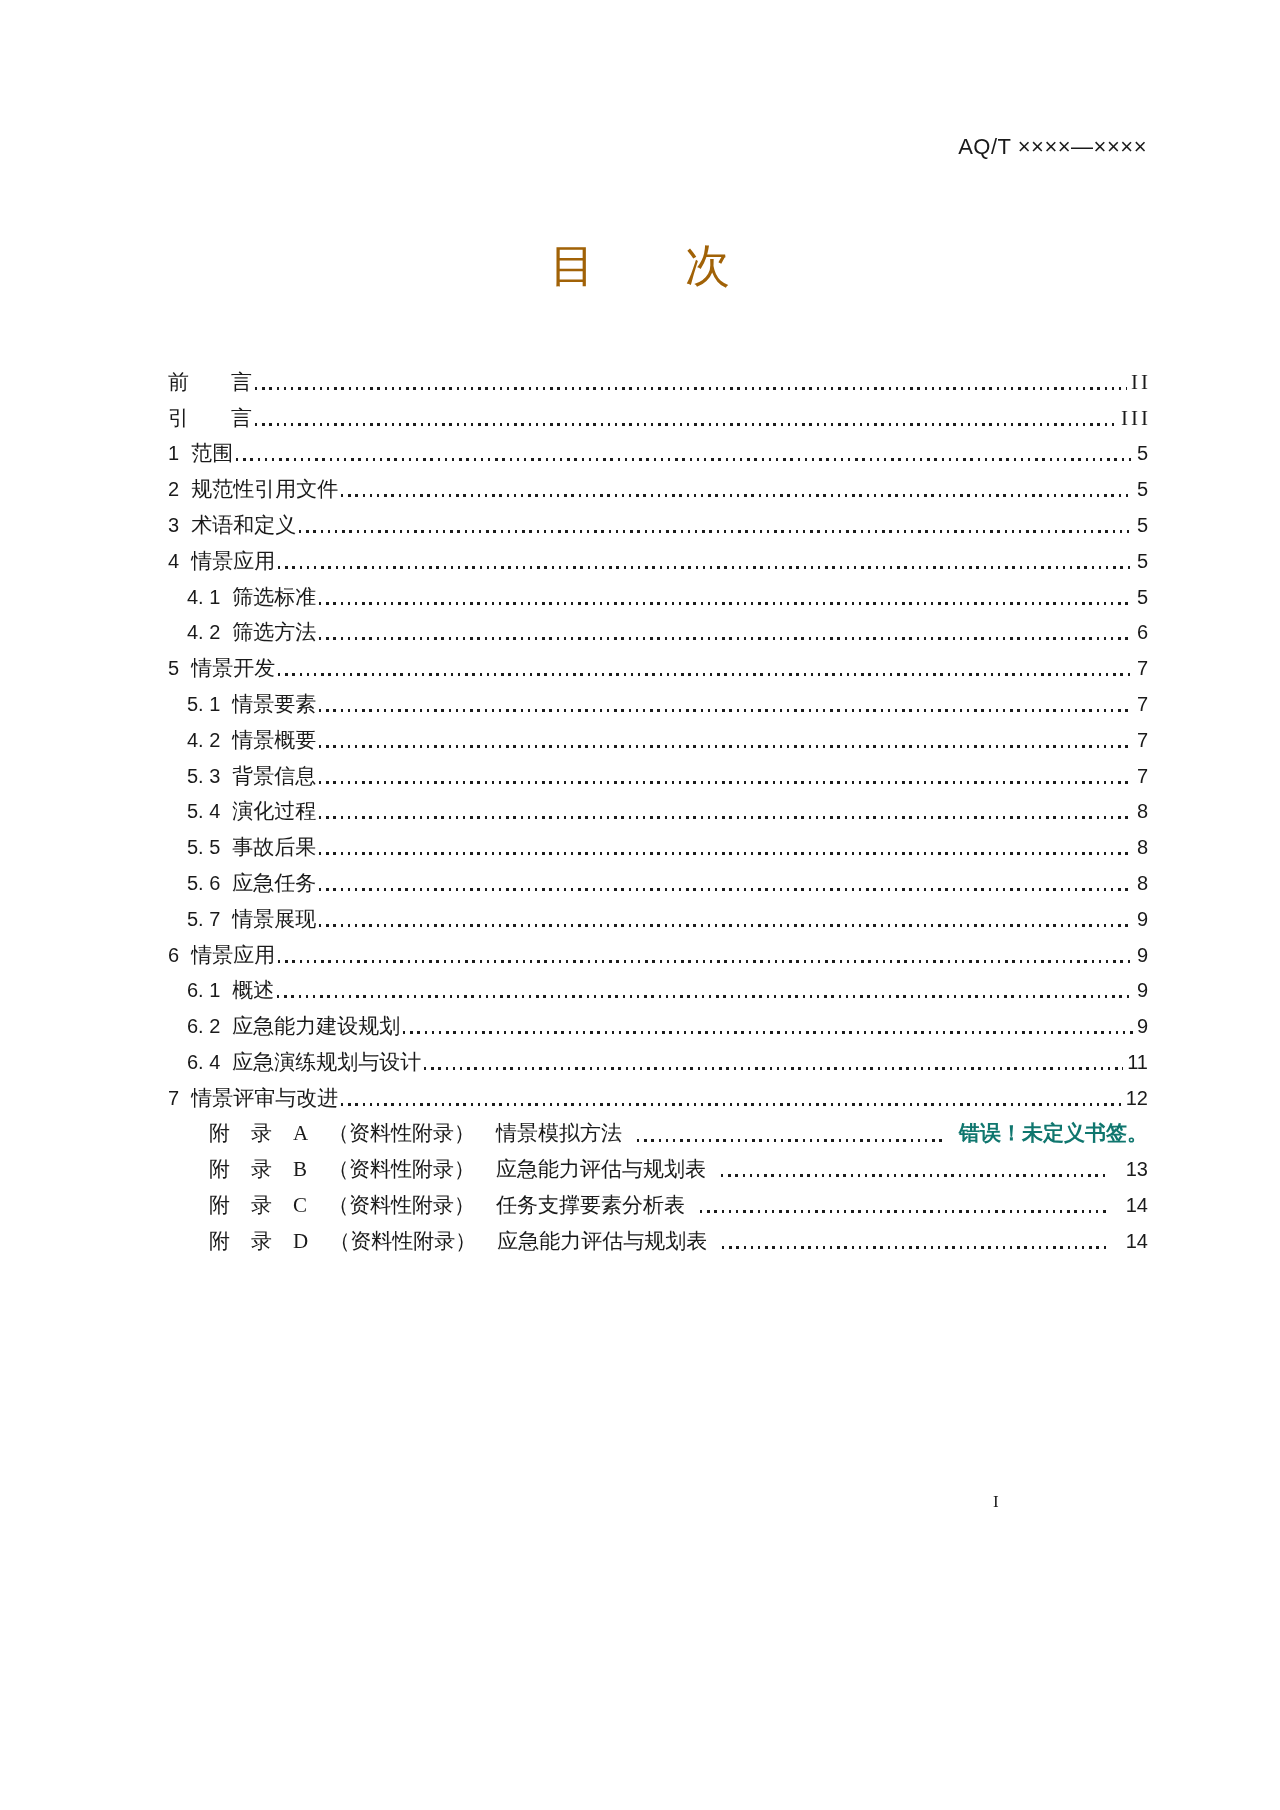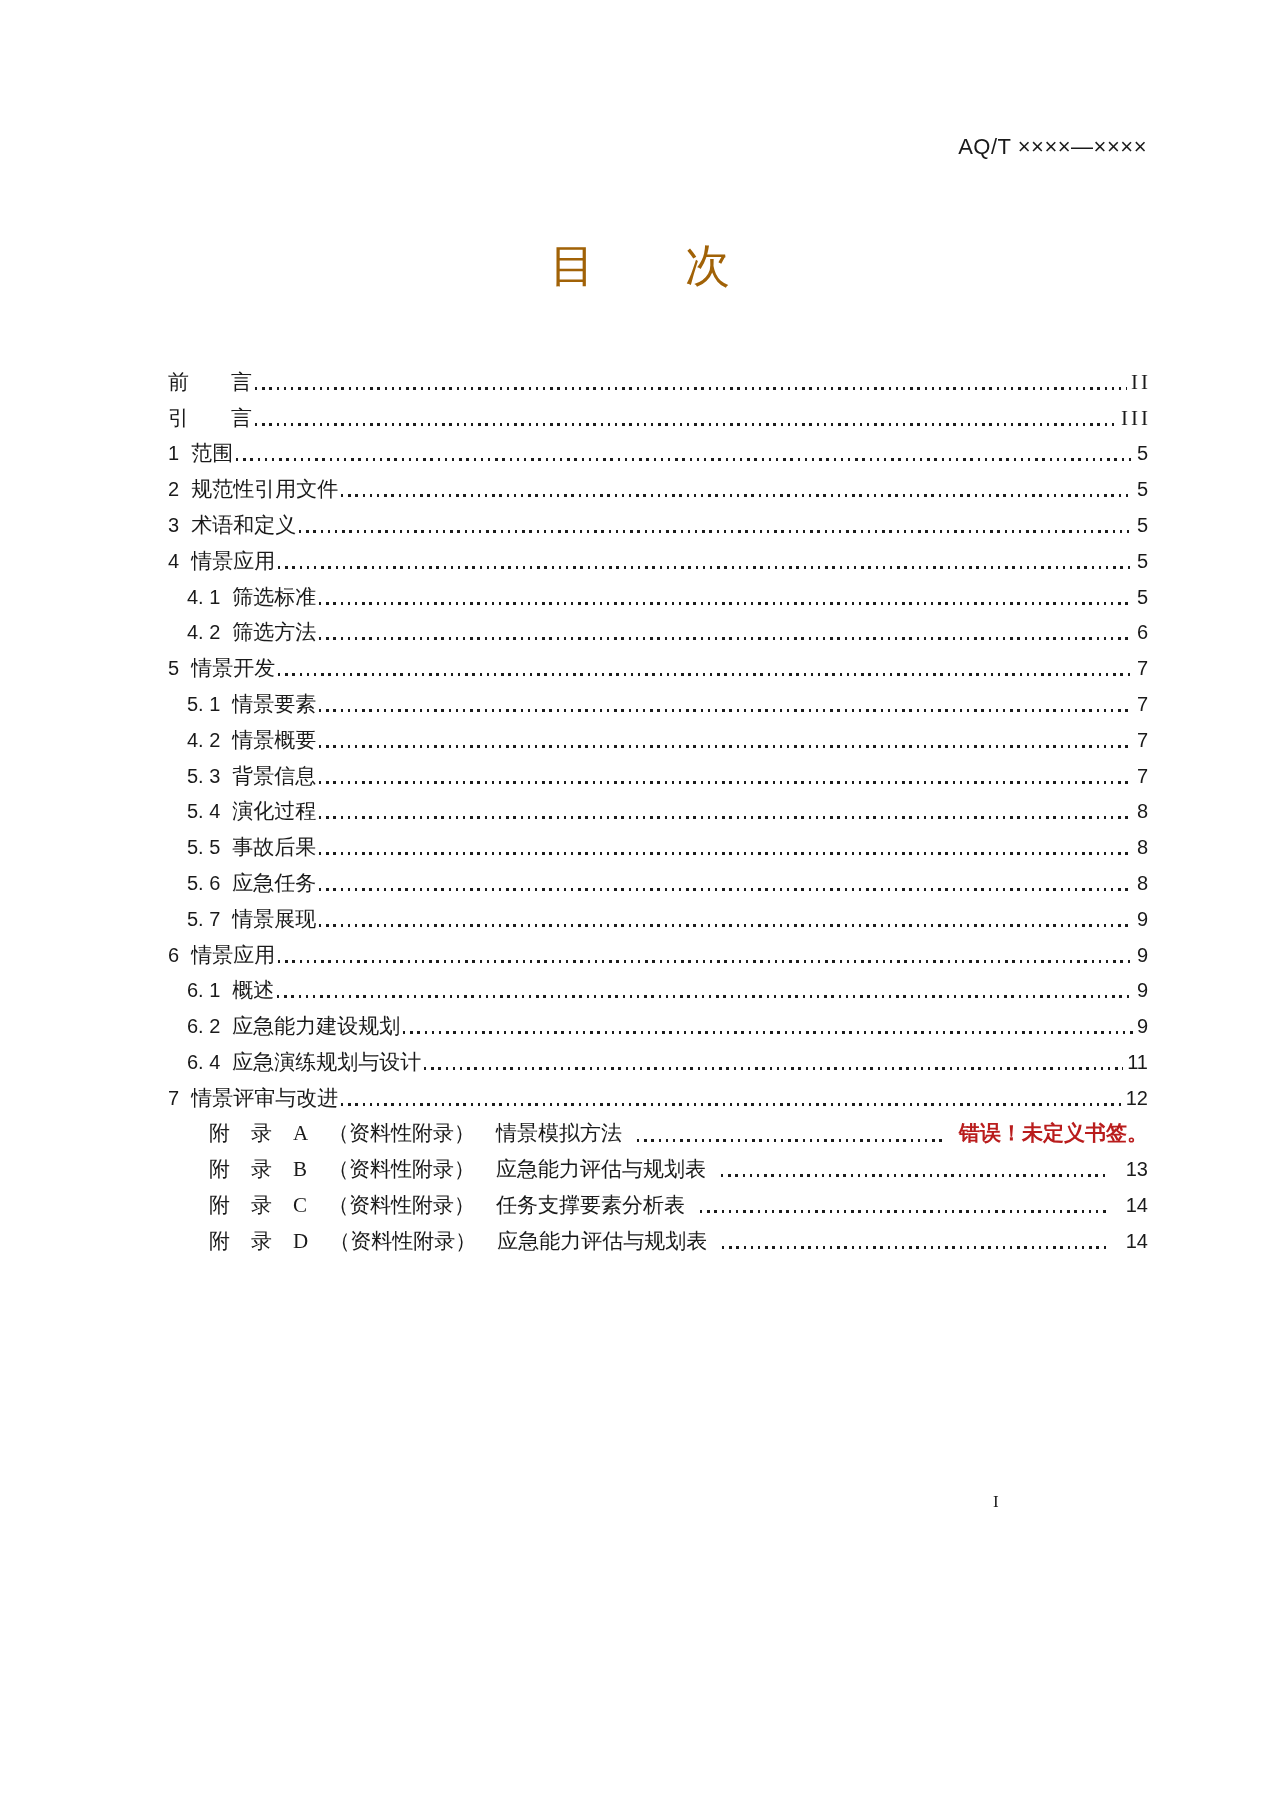--- a/index.html
+++ b/index.html
@@ -72,21 +72,21 @@
   .pg.roman{
     font-family:"Liberation Serif",serif;
     font-size:21px;
     letter-spacing:3px;
     margin-right:-3px;
   }
   .pg.error{
     font-family:"Liberation Serif",serif;
     font-size:21px;
     font-weight:bold;
-    color:#b91c1c;
+    color:#0f766e;
   }
   .footer-page{
     position:absolute;
     top:1492px;left:993px;
     font-family:"Liberation Serif",serif;
     font-size:17px;
     color:#1a1a1a;
   }
 </style>
 </head>

